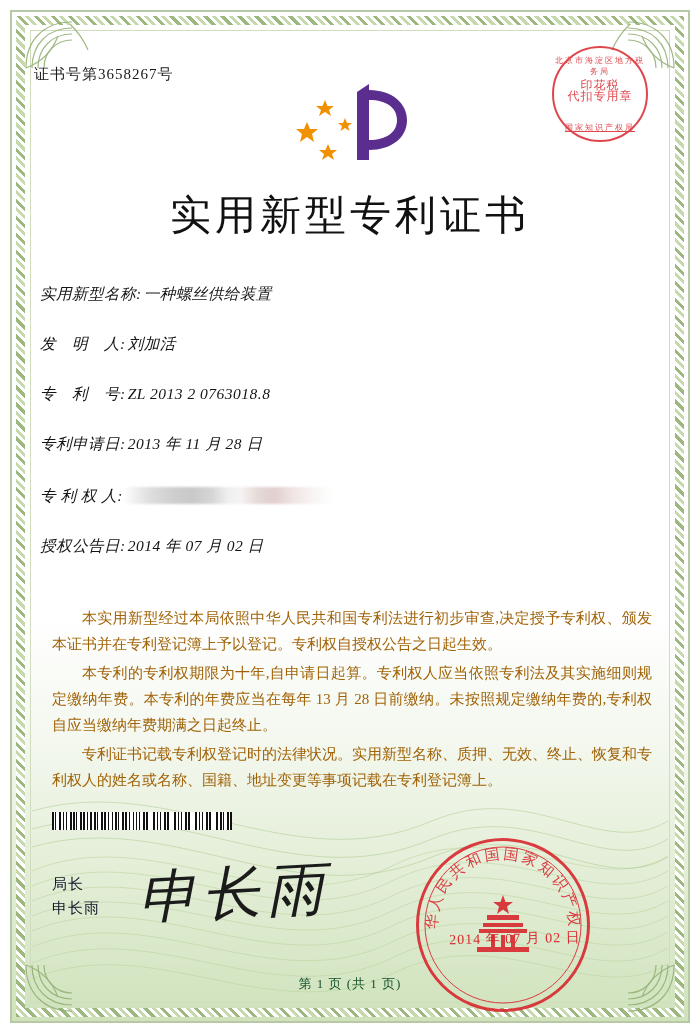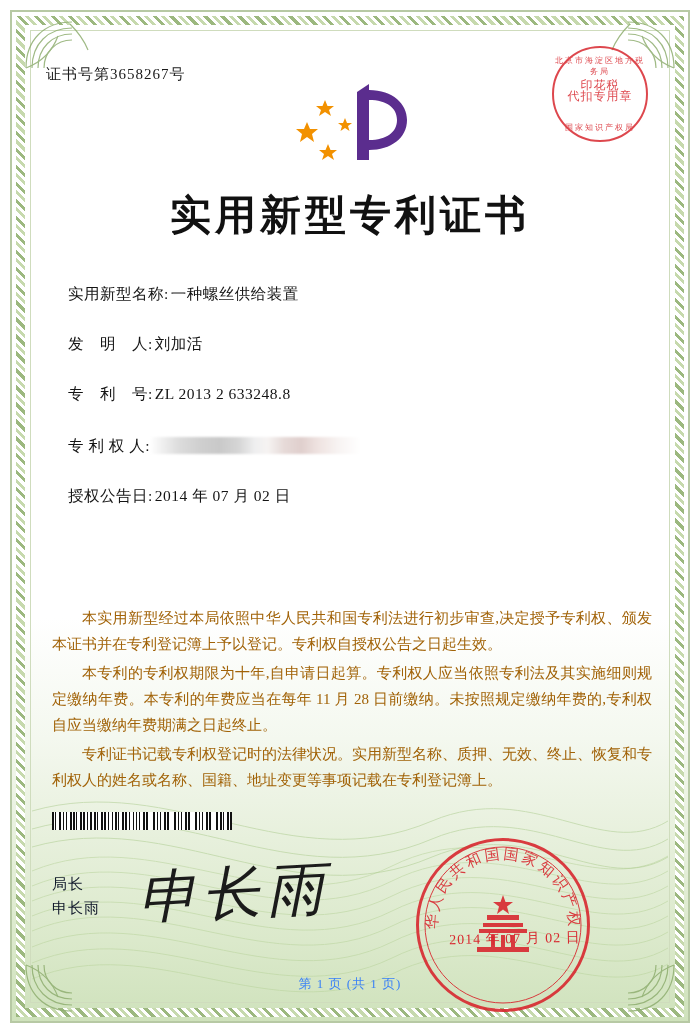--- a/index.html
+++ b/index.html
@@ -69,45 +69,46 @@
   }
 
   
   .content {
     position: absolute;
     left: 0; top: 0;
     width: 700px; height: 1033px;
   }
   .cert-no {
     position: absolute;
-    left: 46px; top: 65px;
+    left: 34px; top: 65px;
     font-size: 15px;
     letter-spacing: 1px;
     color: #1a1a1a;
   }
   .logo {
     position: absolute;
     left: 295px; top: 82px;
     width: 120px; height: 82px;
   }
   .title {
     position: absolute;
     left: 0; right: 0; top: 188px;
     text-align: center;
     font-size: 41px;
-    font-weight: bold;
+    font-weight: normal;
     letter-spacing: 4px;
     color: #111;
     font-family: "Liberation Serif", "DejaVu Serif", serif;
   }
 
   .fields {
     position: absolute;
-    left: 68px; top: 284px;
+    left: 40px; top: 284px;
     width: 596px;
+    font-style: italic;
   }
   .field-row {
     display: flex;
     align-items: baseline;
     margin-bottom: 29px;
     font-size: 15.5px;
     color: #141414;
   }
   .field-label {
     white-space: pre;
@@ -195,21 +196,21 @@
   }
   .seal-top .arc-top,
   .seal-top .arc-bottom {
     position: absolute;
     left: 0; right: 0;
     text-align: center;
     font-size: 8px;
     letter-spacing: 2px;
   }
   .seal-top .arc-top { top: 7px; }
-  .seal-top .arc-bottom { bottom: 7px; }
+  .seal-top .arc-bottom { bottom: 7px; text-decoration: underline; }
 
   .seal-main {
     position: absolute;
     left: 416px; top: 838px;
     width: 168px; height: 168px;
     border: 3px solid #d8282f;
     border-radius: 50%;
     color: #d8282f;
     opacity: .9;
   }
@@ -232,21 +233,21 @@
     color: #d8282f;
     letter-spacing: 1px;
     transform: rotate(-1deg);
   }
 
   .footer {
     position: absolute;
     left: 0; right: 0; bottom: 40px;
     text-align: center;
     font-size: 13px;
-    color: #3b82f6;
+    color: #14532d;
     letter-spacing: 1px;
   }
 </style>
 </head>
 <body>
 
 <div class="page">
 
   <div class="border-outer"></div>
   <div class="waves">
@@ -341,35 +342,39 @@
       <div class="field-row">
         <span class="field-label">实用新型名称:</span>
         <span class="field-value">一种螺丝供给装置</span>
       </div>
       <div class="field-row">
         <span class="field-label">发　明　人:</span>
         <span class="field-value">刘加活</span>
       </div>
       <div class="field-row">
         <span class="field-label">专　利　号:</span>
-        <span class="field-value">ZL 2013 2 633248.8</span>
+        <span class="field-value">ZL 2013 2 0763018.8</span>
+      </div>
+      <div class="field-row">
+        <span class="field-label">专利申请日:</span>
+        <span class="field-value">2013 年 11 月 28 日</span>
       </div>
       <div class="field-row">
         <span class="field-label">专 利 权 人:</span>
         <span class="redacted"></span>
       </div>
       <div class="field-row">
         <span class="field-label">授权公告日:</span>
         <span class="field-value">2014 年 07 月 02 日</span>
       </div>
     </div>
 
     <div class="paras">
       <p>本实用新型经过本局依照中华人民共和国专利法进行初步审查,决定授予专利权、颁发本证书并在专利登记簿上予以登记。专利权自授权公告之日起生效。</p>
-      <p>本专利的专利权期限为十年,自申请日起算。专利权人应当依照专利法及其实施细则规定缴纳年费。本专利的年费应当在每年 11 月 28 日前缴纳。未按照规定缴纳年费的,专利权自应当缴纳年费期满之日起终止。</p>
+      <p>本专利的专利权期限为十年,自申请日起算。专利权人应当依照专利法及其实施细则规定缴纳年费。本专利的年费应当在每年 13 月 28 日前缴纳。未按照规定缴纳年费的,专利权自应当缴纳年费期满之日起终止。</p>
       <p>专利证书记载专利权登记时的法律状况。实用新型名称、质押、无效、终止、恢复和专利权人的姓名或名称、国籍、地址变更等事项记载在专利登记簿上。</p>
     </div>
 
     <div class="barcode"></div>
 
     <div class="sign-block">
       <div>局长</div>
       <div>申长雨</div>
     </div>
     <div class="signature">申长雨</div>

